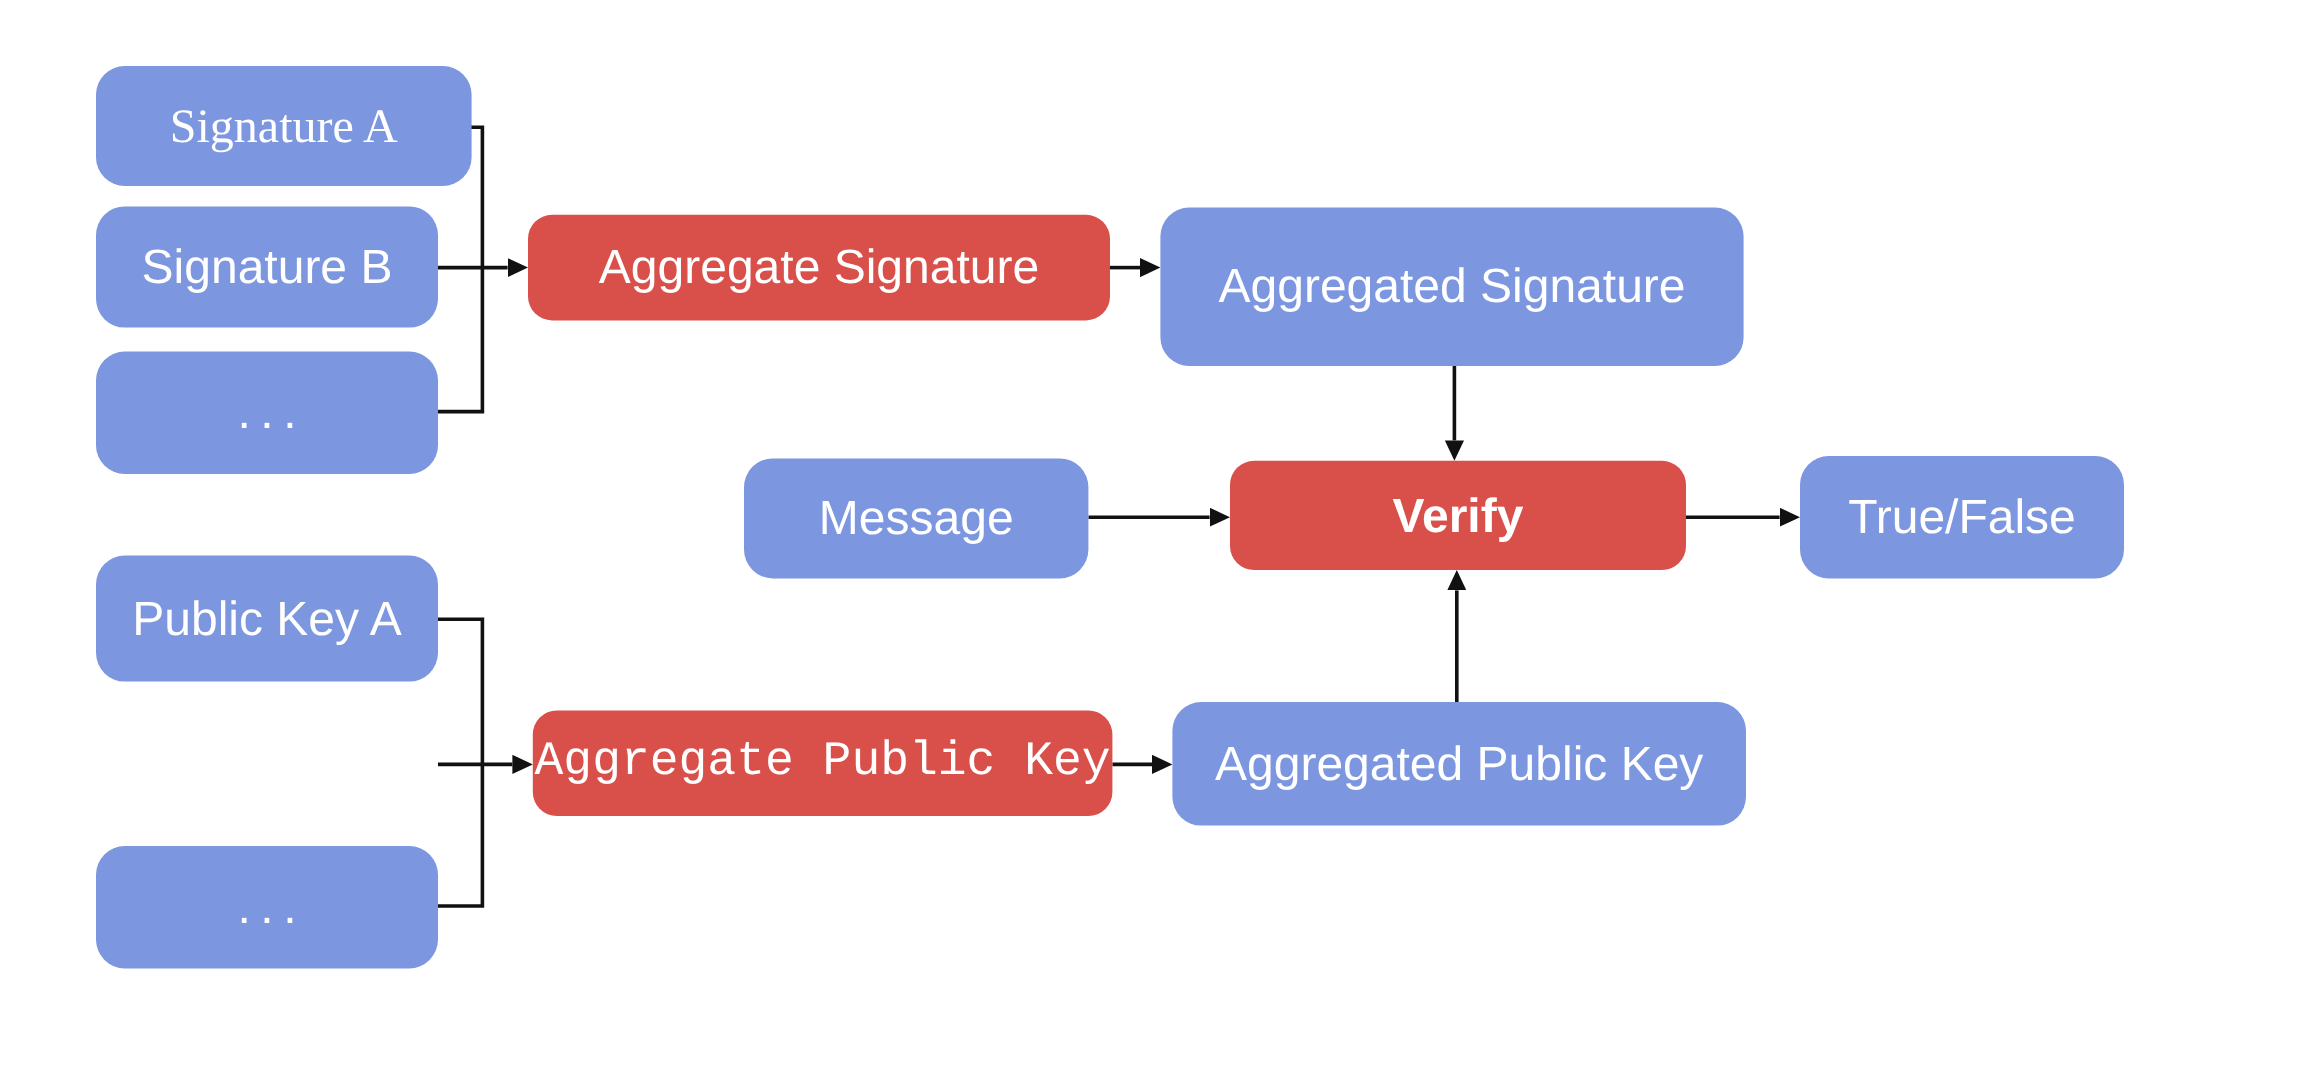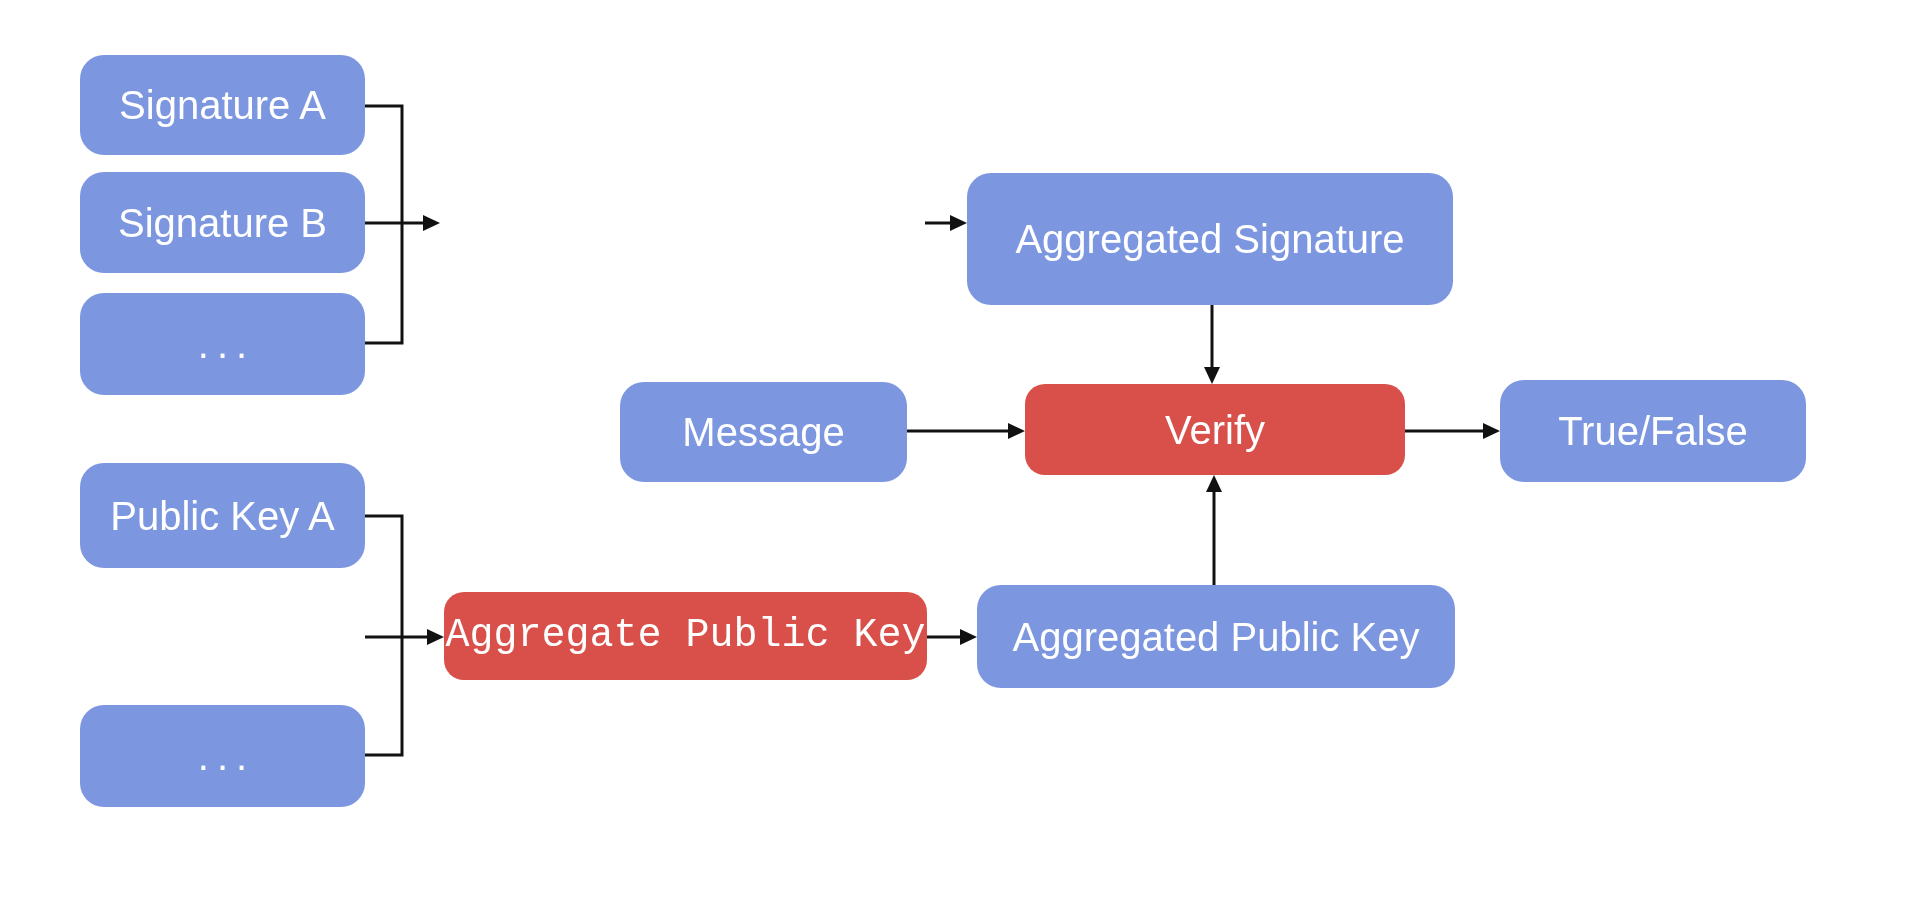--- a/index.html
+++ b/index.html
@@ -44,35 +44,35 @@
     align-items:center;
     justify-content:center;
     color:var(--text_white);
     font-size:40px;
     line-height:1;
     text-align:center;
     white-space:nowrap;
   }
   .node.blue{ background:var(--node_blue); border-radius:24px; }
   .node.red{ background:var(--node_red); border-radius:20px; }
-  .node.bold{ font-weight:normal; }
+  .node.bold{ font-weight:bold; }
   .node.dots{ letter-spacing:8px; padding-left:8px; }
 
   
-  .n-sig-a      {left:80px;  top:55px;  width:285px; height:100px;}
+  .n-sig-a      {left:80px;  top:55px;  width:313px; height:100px;font-family:Liberation Serif, serif;}
   .n-sig-b      {left:80px;  top:172px; width:285px; height:101px;}
   .n-sig-dots   {left:80px;  top:293px; width:285px; height:102px;}
   .n-pk-a       {left:80px;  top:463px; width:285px; height:105px;}
   .n-pk-b       {left:80px;  top:586px; width:285px; height:102px;}
   .n-pk-dots    {left:80px;  top:705px; width:285px; height:102px;}
   .n-agg-sig    {left:440px; top:179px; width:485px; height:88px;}
   .n-agg-sig-out{left:967px; top:173px; width:486px; height:132px;}
   .n-message    {left:620px; top:382px; width:287px; height:100px;}
   .n-verify     {left:1025px;top:384px; width:380px; height:91px;}
-  .n-true-false {left:1500px;top:380px; width:306px; height:102px;}
+  .n-true-false {left:1500px;top:380px; width:270px; height:102px;}
   .n-agg-pk     {left:444px; top:592px; width:483px; height:88px;font-family:Liberation Mono, monospace;}
   .n-agg-pk-out {left:977px; top:585px; width:478px; height:103px;}
 
   
   .logo{position:absolute;left:1556px;top:768px;width:330px;height:90px;}
   .logo-mark{
     position:absolute;left:0;top:2px;width:64px;height:64px;
   }
   .logo-brand{
     position:absolute;left:76px;top:15px;
@@ -132,20 +132,23 @@
     <span>...</span>
   </div>
 
   <div class="node blue n-pk-a">
     <span>Public Key A</span>
   </div>
   <div class="node blue dots n-pk-dots">
     <span>...</span>
   </div>
 
+  <div class="node red n-agg-sig">
+    <span>Aggregate Signature</span>
+  </div>
   <div class="node blue n-agg-sig-out">
     <span>Aggregated Signature</span>
   </div>
   <div class="node red n-agg-pk">
     <span>Aggregate Public Key</span>
   </div>
   <div class="node blue n-agg-pk-out">
     <span>Aggregated Public Key</span>
   </div>
 

